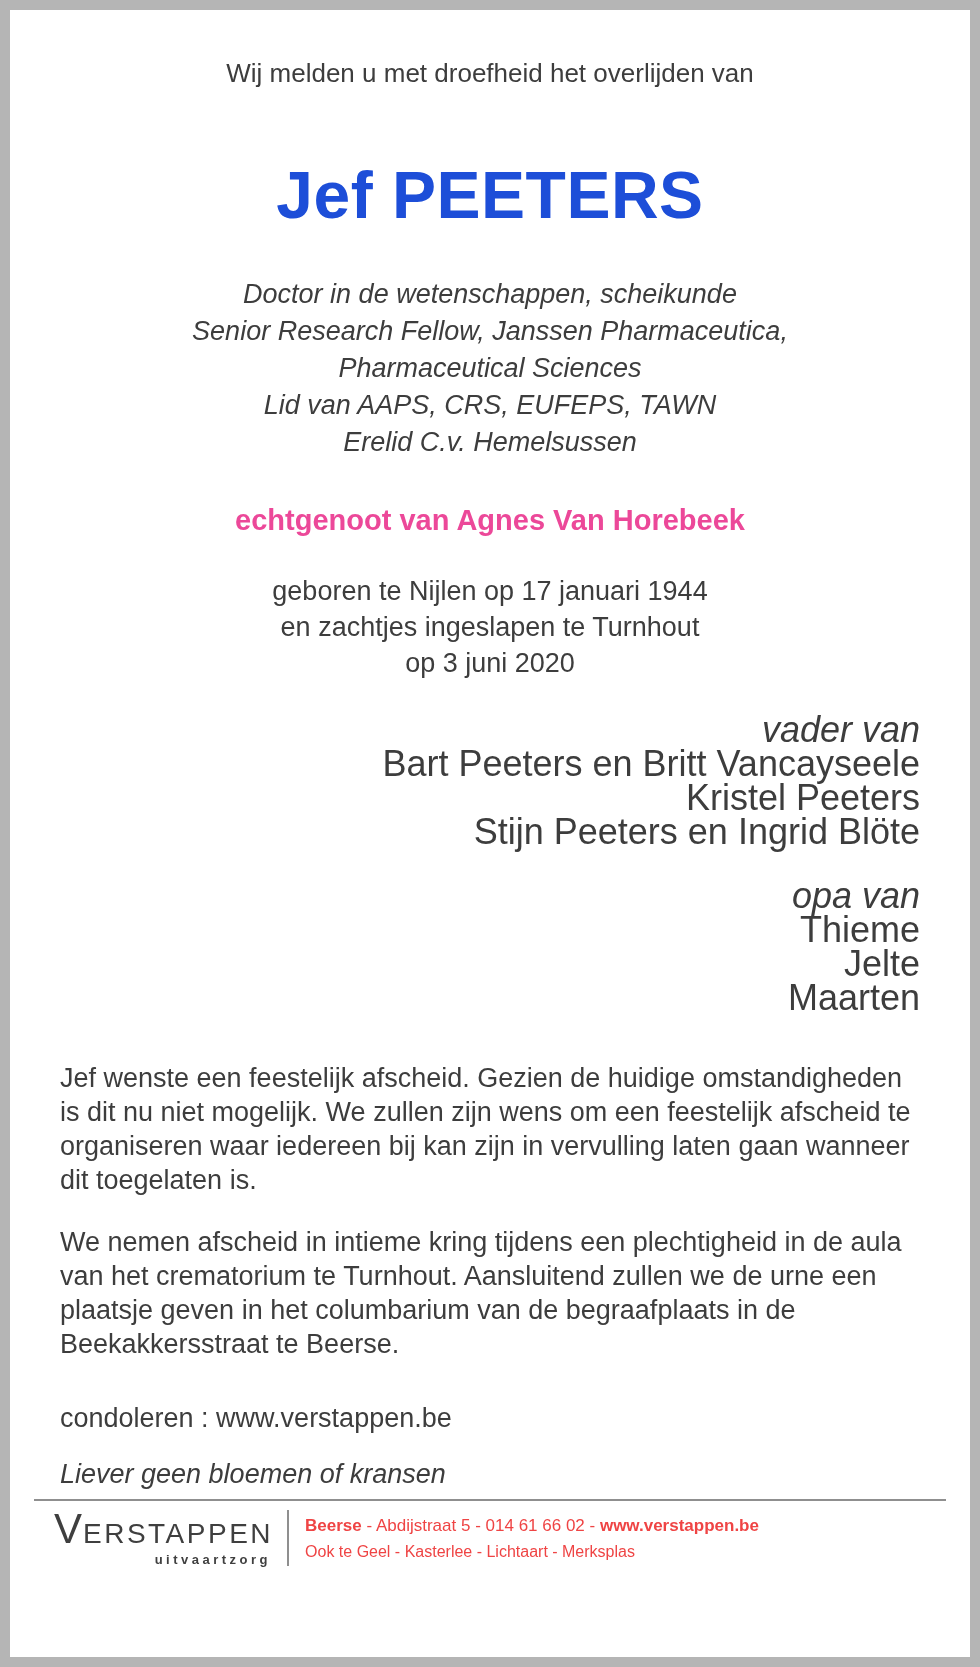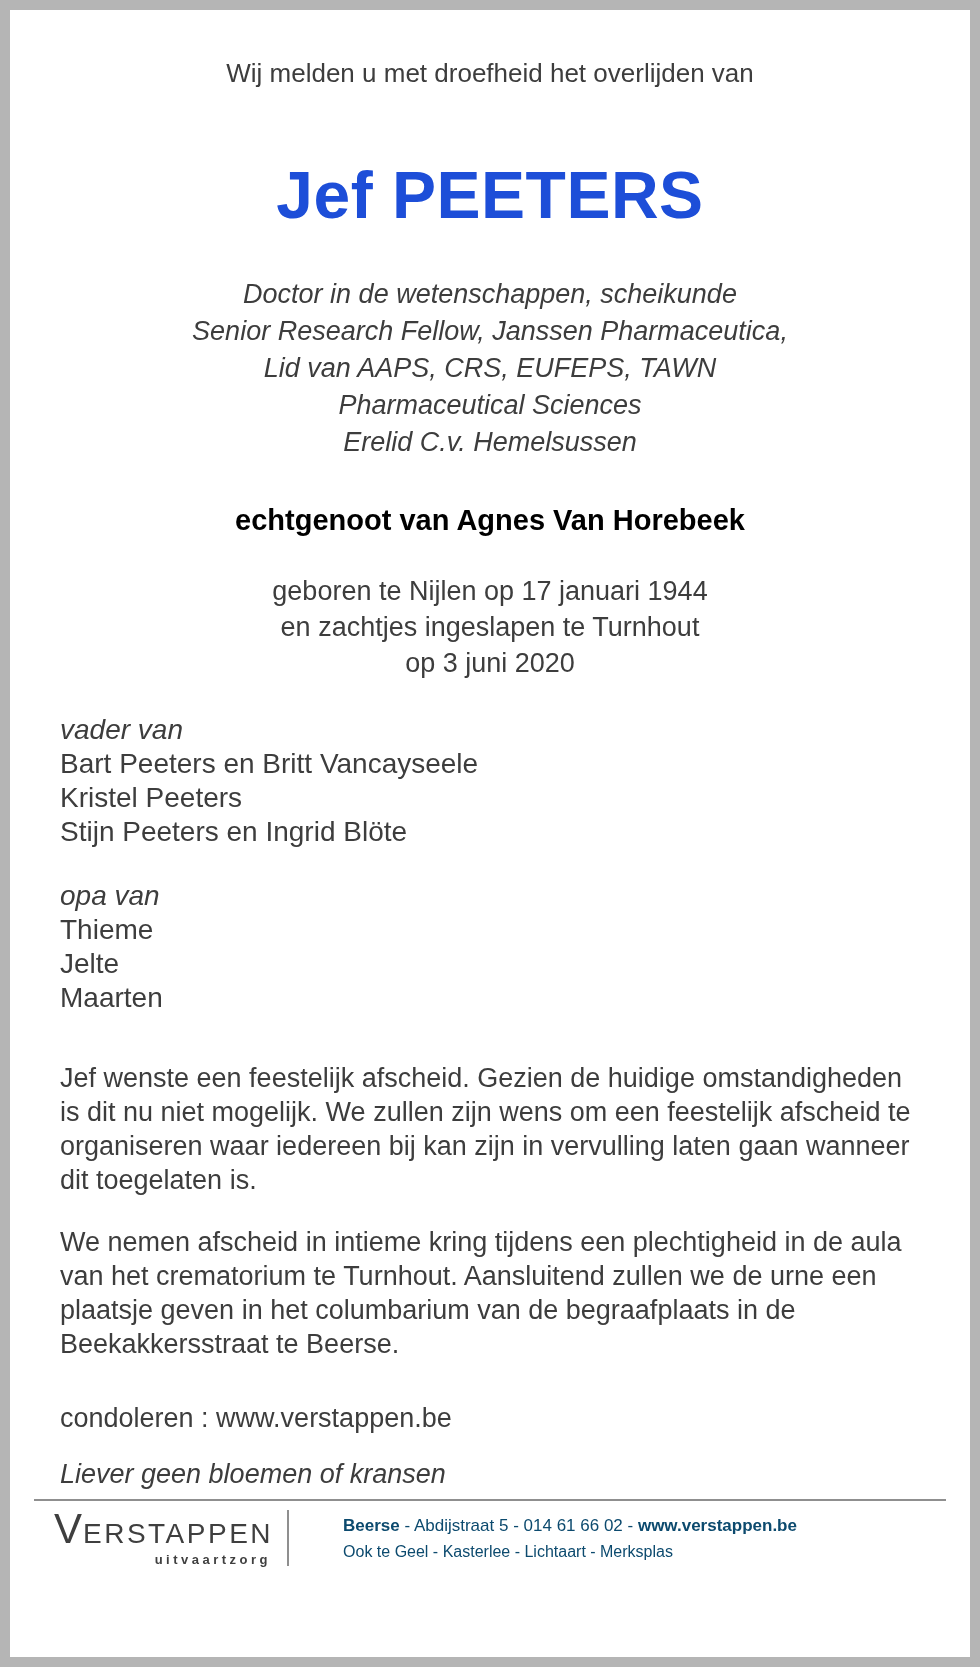--- a/index.html
+++ b/index.html
@@ -39,31 +39,31 @@
     margin-top: 48px;
     font-style: italic;
     font-size: 27px;
     line-height: 37px;
   }
   .spouse {
     margin-top: 42px;
     font-size: 29px;
     font-weight: bold;
     line-height: 34px;
-    color: #000000;
+    color: #ec4899;
   }
   .life {
     margin-top: 36px;
     font-size: 27px;
     line-height: 36px;
   }
   .left-block {
-    font-size: 28px;
-    line-height: 34px;
-    text-align: left;
+    font-size: 36px;
+    line-height: 34px;
+    text-align: right;
   }
   .sec-vader { margin-top: 32px; }
   .sec-opa { margin-top: 30px; }
   .label { font-style: italic; }
   .para {
     font-size: 27px;
     line-height: 34px;
     text-align: left;
     max-width: 865px;
   }
@@ -128,22 +128,21 @@
     text-align: right;
   }
   .footer-divider {
     width: 2px;
     height: 56px;
     background: #8f8f8f;
     margin: 0 16px 0 14px;
     flex: 0 0 auto;
   }
   .address {
-    color: #0c4a6e;
-    margin-left: 38px;
+    color: #ef4444;
   }
   .address-line1 {
     font-size: 17px;
     line-height: 27px;
   }
   .address-line2 {
     font-size: 16px;
     line-height: 25px;
   }
   .b { font-weight: bold; }
@@ -154,22 +153,22 @@
 <div class="page">
   <div class="content">
 
     <div class="intro center">Wij melden u met droefheid het overlijden van</div>
 
     <div class="name center">Jef PEETERS</div>
 
     <div class="titles center">
       <div>Doctor in de wetenschappen, scheikunde</div>
       <div>Senior Research Fellow, Janssen Pharmaceutica,</div>
+      <div>Pharmaceutical Sciences</div>
       <div>Lid van AAPS, CRS, EUFEPS, TAWN</div>
-      <div>Pharmaceutical Sciences</div>
       <div>Erelid C.v. Hemelsussen</div>
     </div>
 
     <div class="spouse center">echtgenoot van Agnes Van Horebeek</div>
 
     <div class="life center">
       <div>geboren te Nijlen op 17 januari 1944</div>
       <div>en zachtjes ingeslapen te Turnhout</div>
       <div>op 3 juni 2020</div>
     </div>

